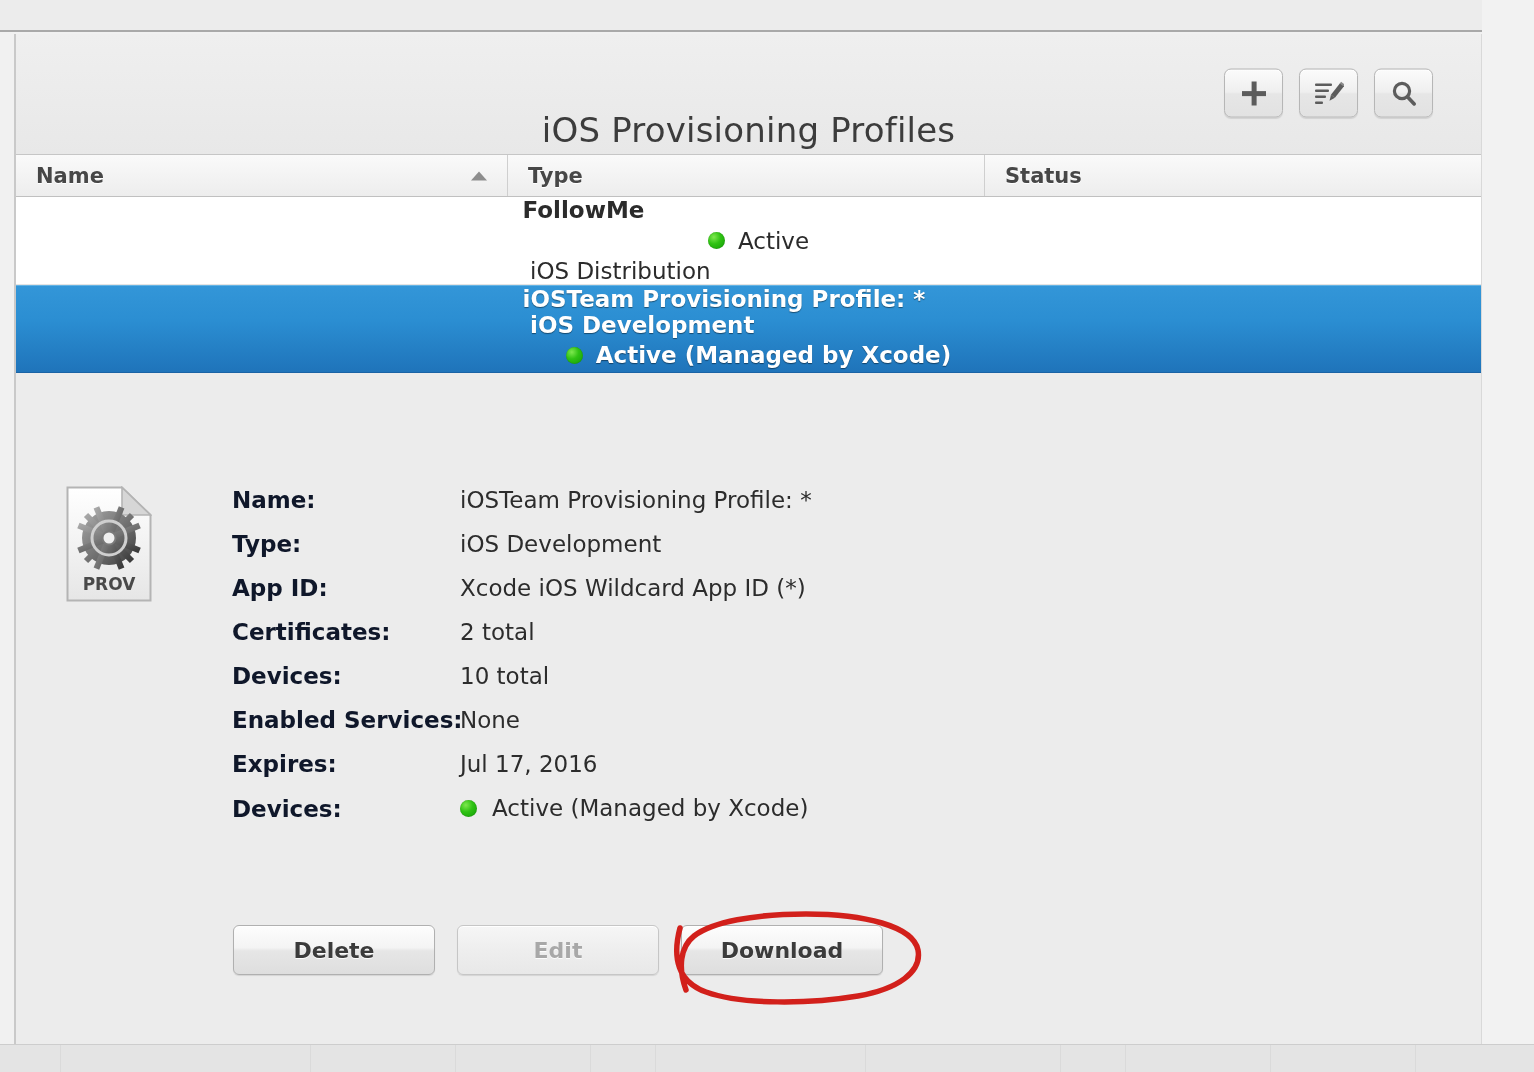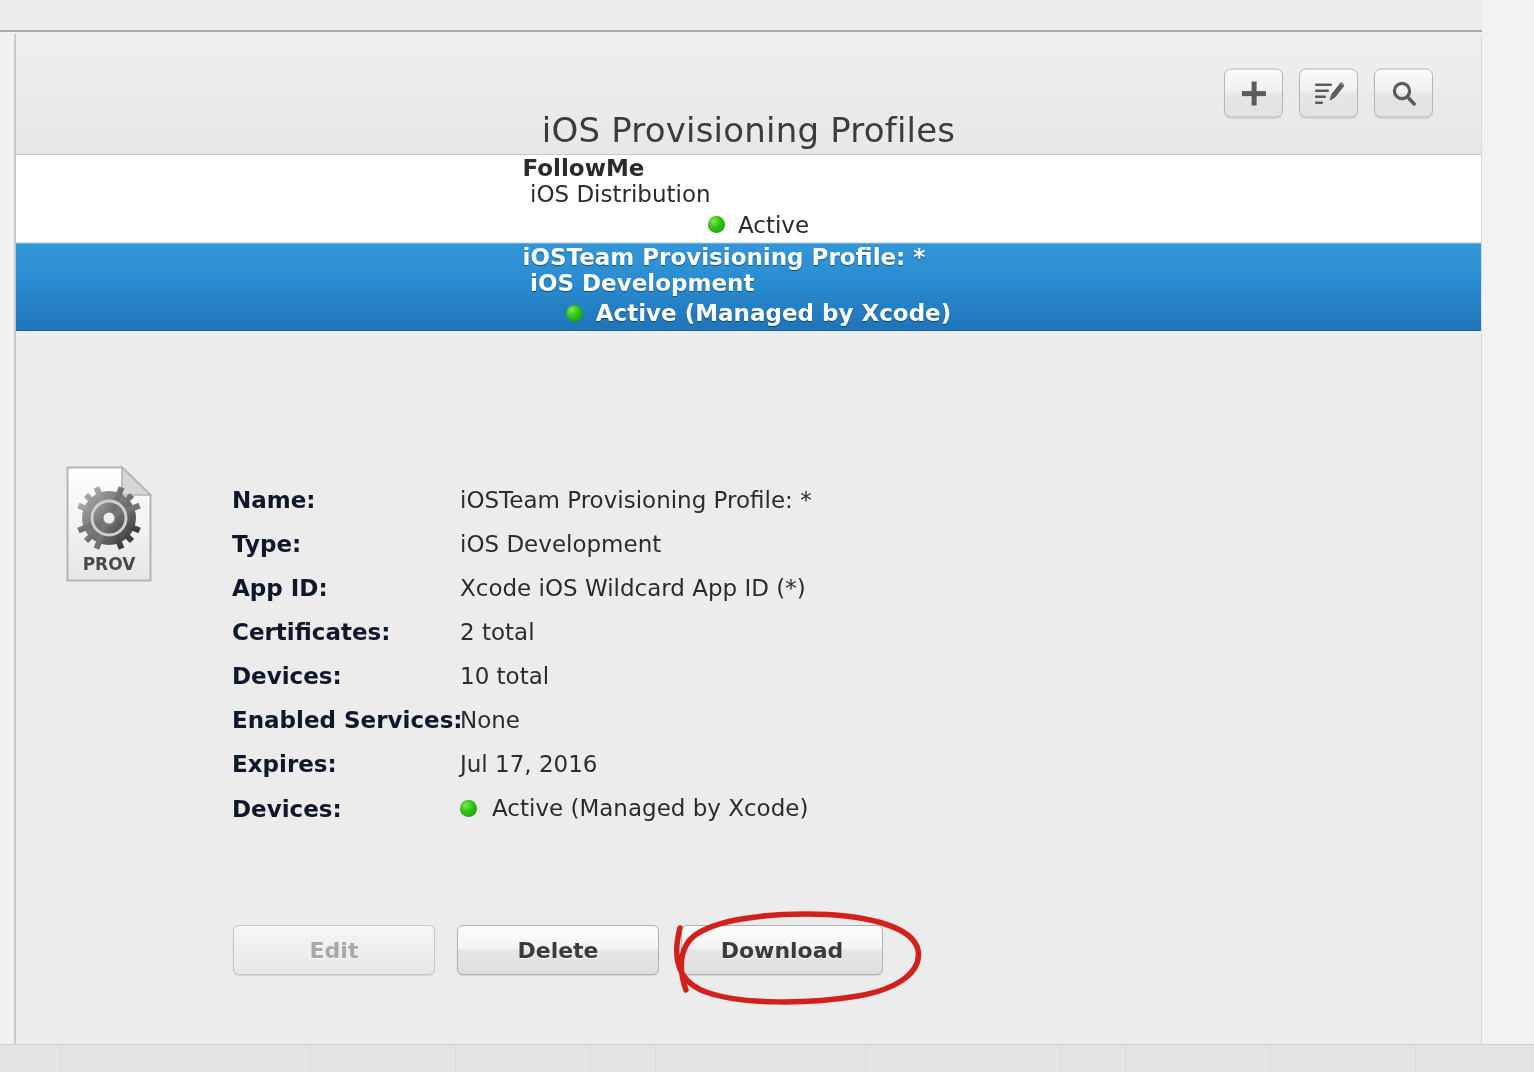--- a/index.html
+++ b/index.html
@@ -184,21 +184,21 @@
   .detail {
     position: relative;
     height: 590px;
     background: #ececec;
   }
 
   
   .prov-icon {
     position: absolute;
     left: 66px;
-    top: 466px;
+    top: 486px;
     width: 86px;
     height: 100px;
   }
 
   .fields {
     position: absolute;
     left: 232px;
     top: 487px;
     font-size: 0;
   }
@@ -339,28 +339,40 @@
               <circle cx="12" cy="11.5" r="7.6" fill="none" stroke="#5c5c5c" stroke-width="3.2"></circle>
               <line x1="17.4" y1="17.2" x2="24.2" y2="24.4" stroke="#5c5c5c" stroke-width="3.6" stroke-linecap="round"></line>
             </svg>
           </span>
         </div>
 
       </div>
     </div>
 
 
+    <div class="thead">
+      <div class="th col-name">
+        <span>Name</span>
+        <span class="sort-arrow"></span>
+      </div>
+      <div class="th col-type">
+        <span>Type</span>
+      </div>
+      <div class="th col-status">
+        <span>Status</span>
+      </div>
+    </div>
 
     <div class="trow odd">
       <div class="td col-name">FollowMe</div>
-      <div class="td col-type">iOS Distribution</div>
       <div class="td col-status">
         <span class="status-dot"></span>
         <span>Active</span>
       </div>
+      <div class="td col-type">iOS Distribution</div>
     </div>
 
     <div class="trow selected">
       <div class="td col-name">iOSTeam Provisioning Profile: *</div>
       <div class="td col-type">iOS Development</div>
       <div class="td col-status">
         <span class="status-dot"></span>
         <span>Active (Managed by Xcode)</span>
       </div>
     </div>
@@ -446,25 +458,25 @@
       <div class="field-label">Devices:</div>
       <div class="field-value">
         <span class="status-dot"></span>
         <span>Active (Managed by Xcode)</span>
       </div>
     </div>
 
   </div>
 
   <div class="actions">
+    <div class="abtn">
+      <span>Delete</span>
+    </div>
     <div class="abtn disabled">
       <span>Edit</span>
-    </div>
-    <div class="abtn">
-      <span>Delete</span>
     </div>
     <div class="abtn">
       <span>Download</span>
     </div>
   </div>
 
   <div class="annotation">
     <svg width="300" height="130" viewBox="0 0 300 130">
       <path d="M30 28
                C 22 58, 28 82, 56 92

